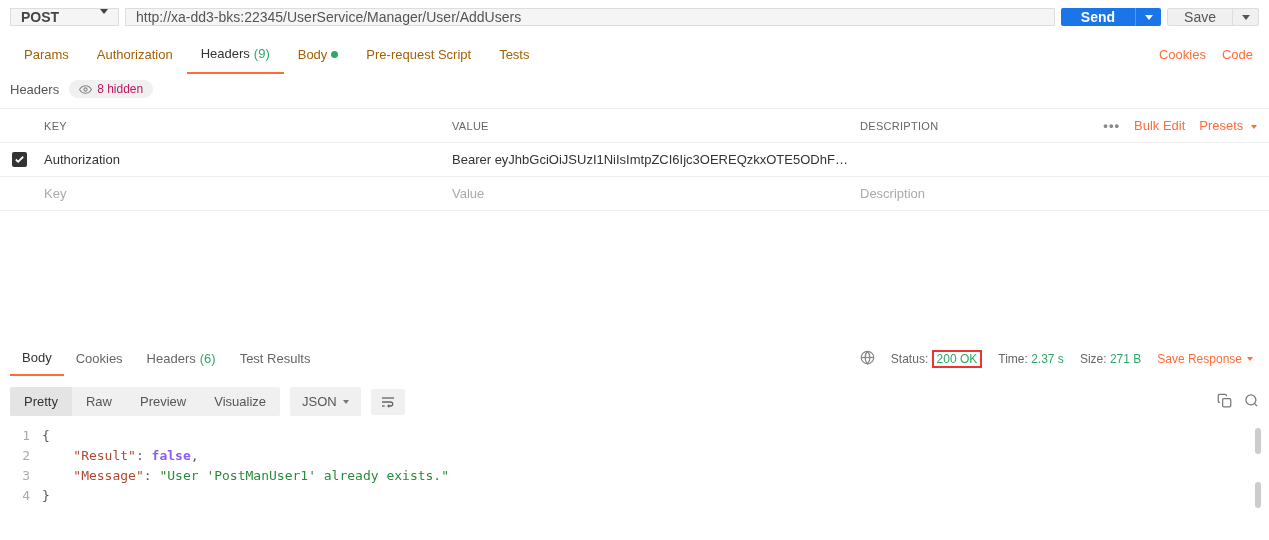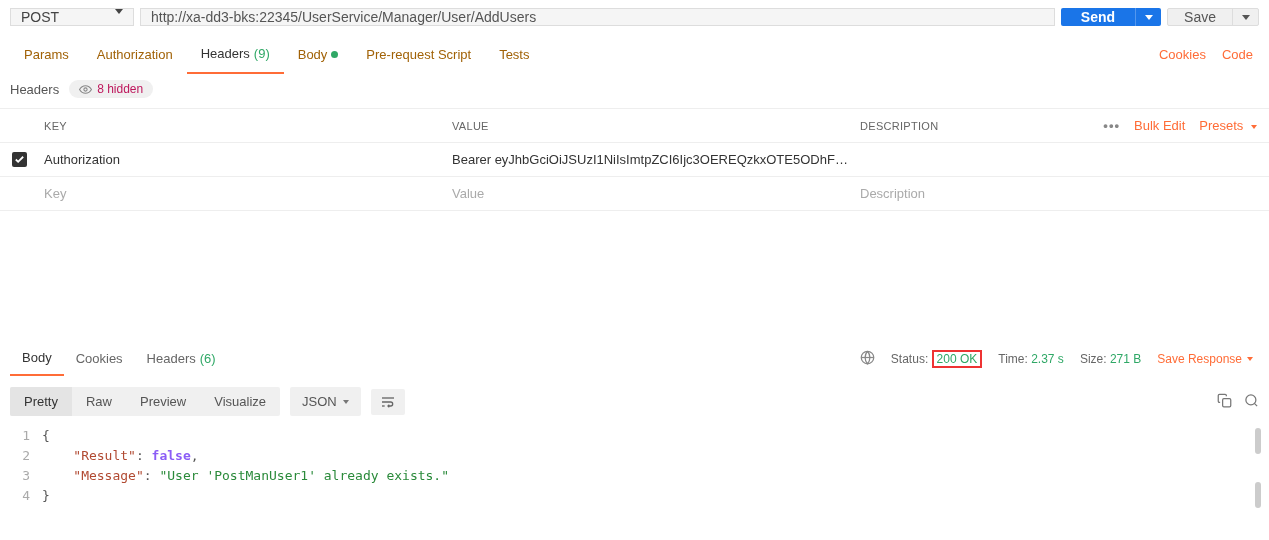--- a/index.html
+++ b/index.html
@@ -1,20 +1,20 @@
 <!DOCTYPE html>
 <html><head>
 <meta charset="utf-8">
 <style>
   * { box-sizing: border-box; margin: 0; padding: 0; }
   body { font-family: -apple-system, BlinkMacSystemFont, "Segoe UI", Arial, sans-serif; font-size: 13px; color: #333; background: #fff; width: 1269px; }
   
   
   .request-bar { display: flex; align-items: stretch; padding: 8px 10px; gap: 6px; }
-  .method-select { display: flex; align-items: flex-start; justify-content: space-between; background: #f5f5f5; border: 1px solid #ddd; padding: 0 10px; width: 124px; font-size: 14px; color: #444; cursor: pointer; }
+  .method-select { display: flex; align-items: flex-start; justify-content: space-between; background: #f5f5f5; border: 1px solid #ddd; padding: 0 10px; width: 109px; font-size: 14px; color: #444; cursor: pointer; font-weight: bold; }
   .url-input { flex: 1; background: #f5f5f5; border: 1px solid #ddd; padding: 0 10px; font-size: 14px; color: #555; display: flex; align-items: center; }
   .send-btn { display: flex; align-items: stretch; background: #1a75e8; color: #fff; border-radius: 2px; overflow: hidden; }
   .send-main { padding: 0 20px; display: flex; align-items: center; font-weight: 600; font-size: 14px; cursor: pointer; }
   .send-drop { width: 26px; display: flex; align-items: center; justify-content: center; border-left: 1px solid rgba(255,255,255,0.25); cursor: pointer; }
   .save-btn { display: flex; align-items: stretch; background: #f0f0f0; color: #555; border: 1px solid #ddd; border-radius: 2px; }
   .save-main { padding: 0 16px; display: flex; align-items: center; font-size: 14px; cursor: pointer; text-align: center; }
   .save-drop { width: 26px; display: flex; align-items: center; justify-content: center; border-left: 1px solid #ddd; cursor: pointer; }
   .caret { width: 0; height: 0; border-left: 4px solid transparent; border-right: 4px solid transparent; border-top: 5px solid currentColor; }
   .caret-sm { width: 0; height: 0; border-left: 3px solid transparent; border-right: 3px solid transparent; border-top: 4px solid currentColor; display: inline-block; vertical-align: middle; }
   
@@ -178,20 +178,21 @@
 </div>
 
 <div class="response">
   <div class="resp-tabs">
     <div class="resp-tab active">Body</div>
     <div class="resp-tab">Cookies</div>
     <div class="resp-tab">
       <span>Headers</span>
       <span class="green-count">(6)</span>
     </div>
+    <div class="resp-tab">Test Results</div>
     <div class="resp-right">
       <span class="globe-icon">
         <svg width="15" height="15" viewBox="0 0 24 24" fill="none" stroke="#888" stroke-width="2">
             <circle cx="12" cy="12" r="10"></circle>
             <line x1="2" y1="12" x2="22" y2="12"></line>
             <path d="M12 2a15 15 0 0 1 0 20a15 15 0 0 1 0-20"></path>
           </svg>
       </span>
       <span>
         <span>Status:</span>

